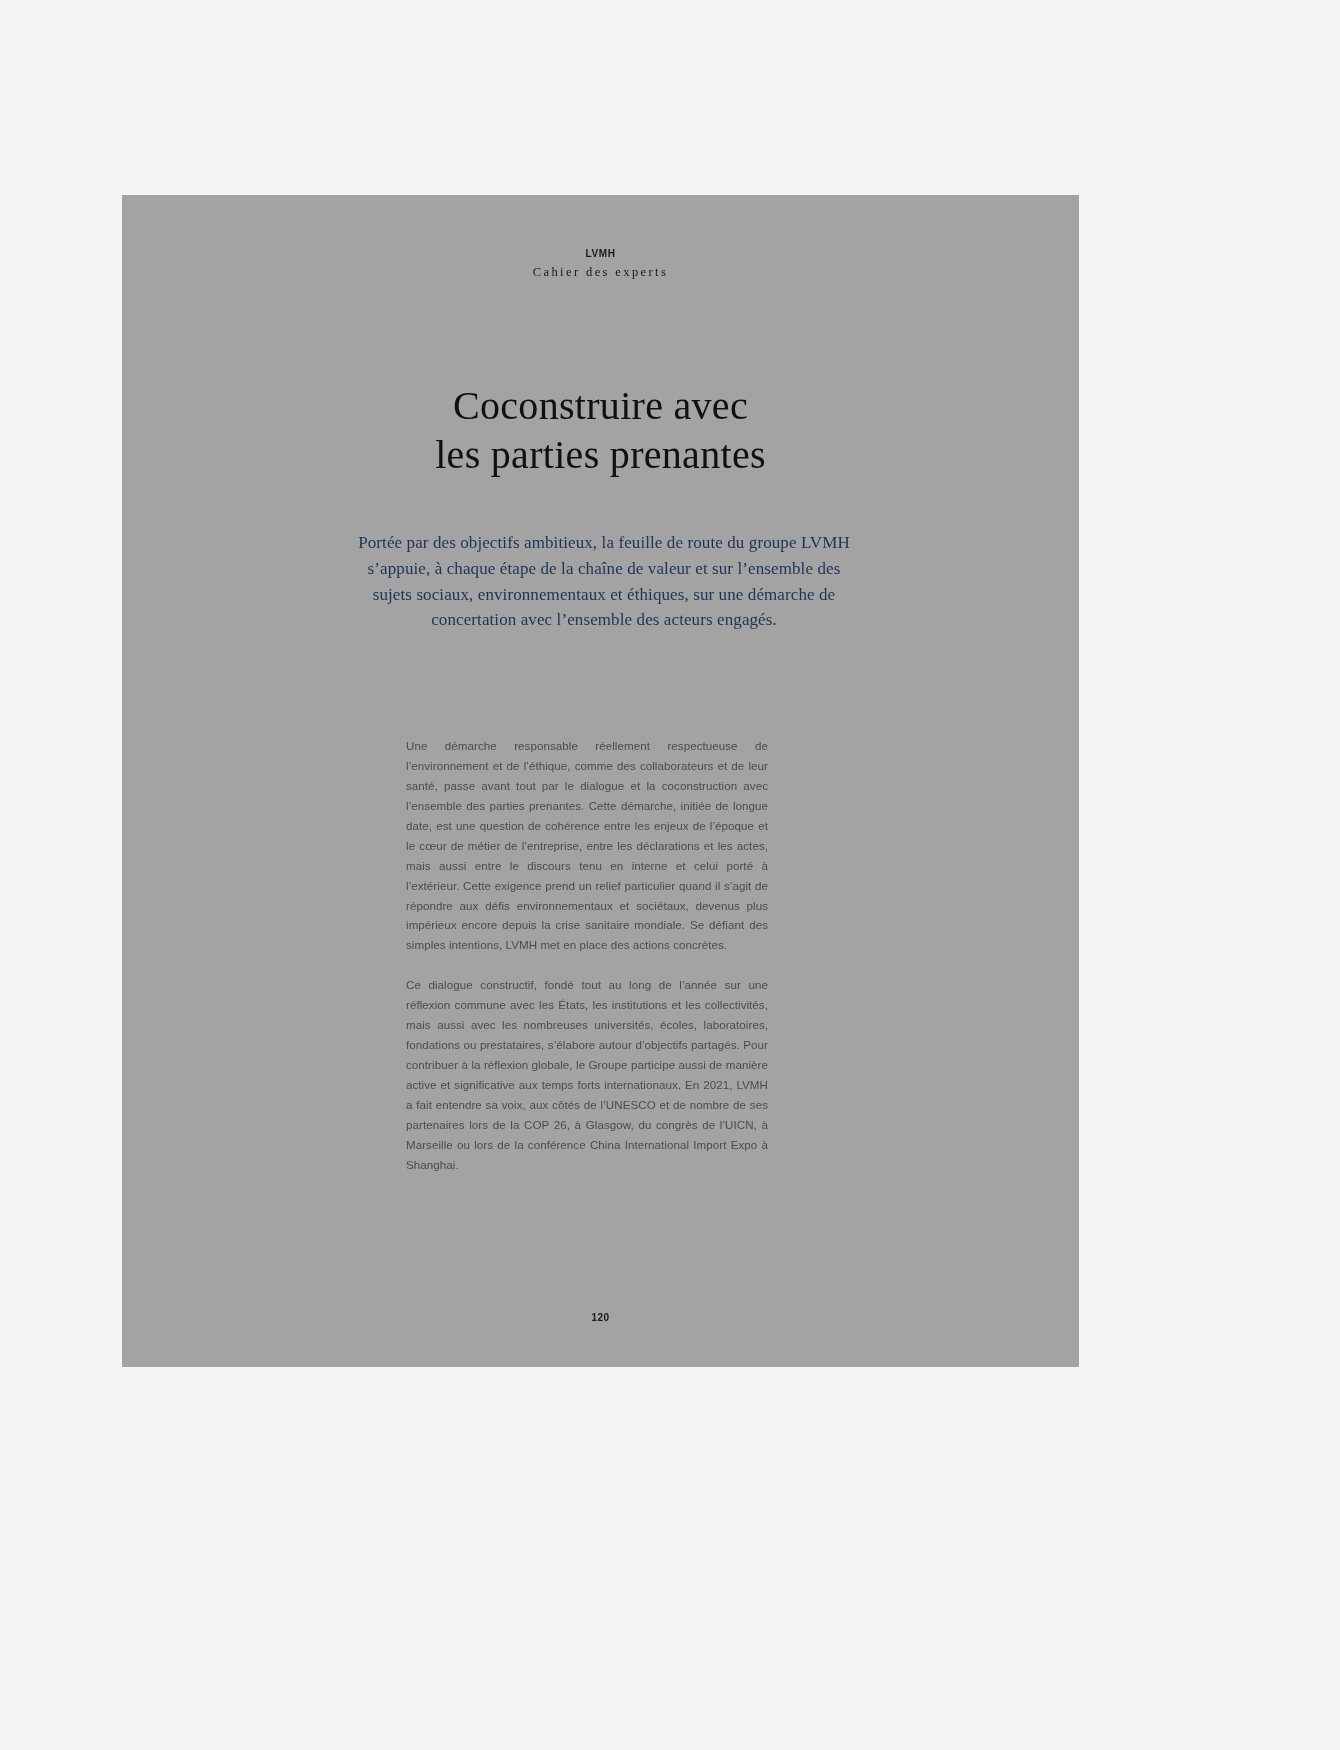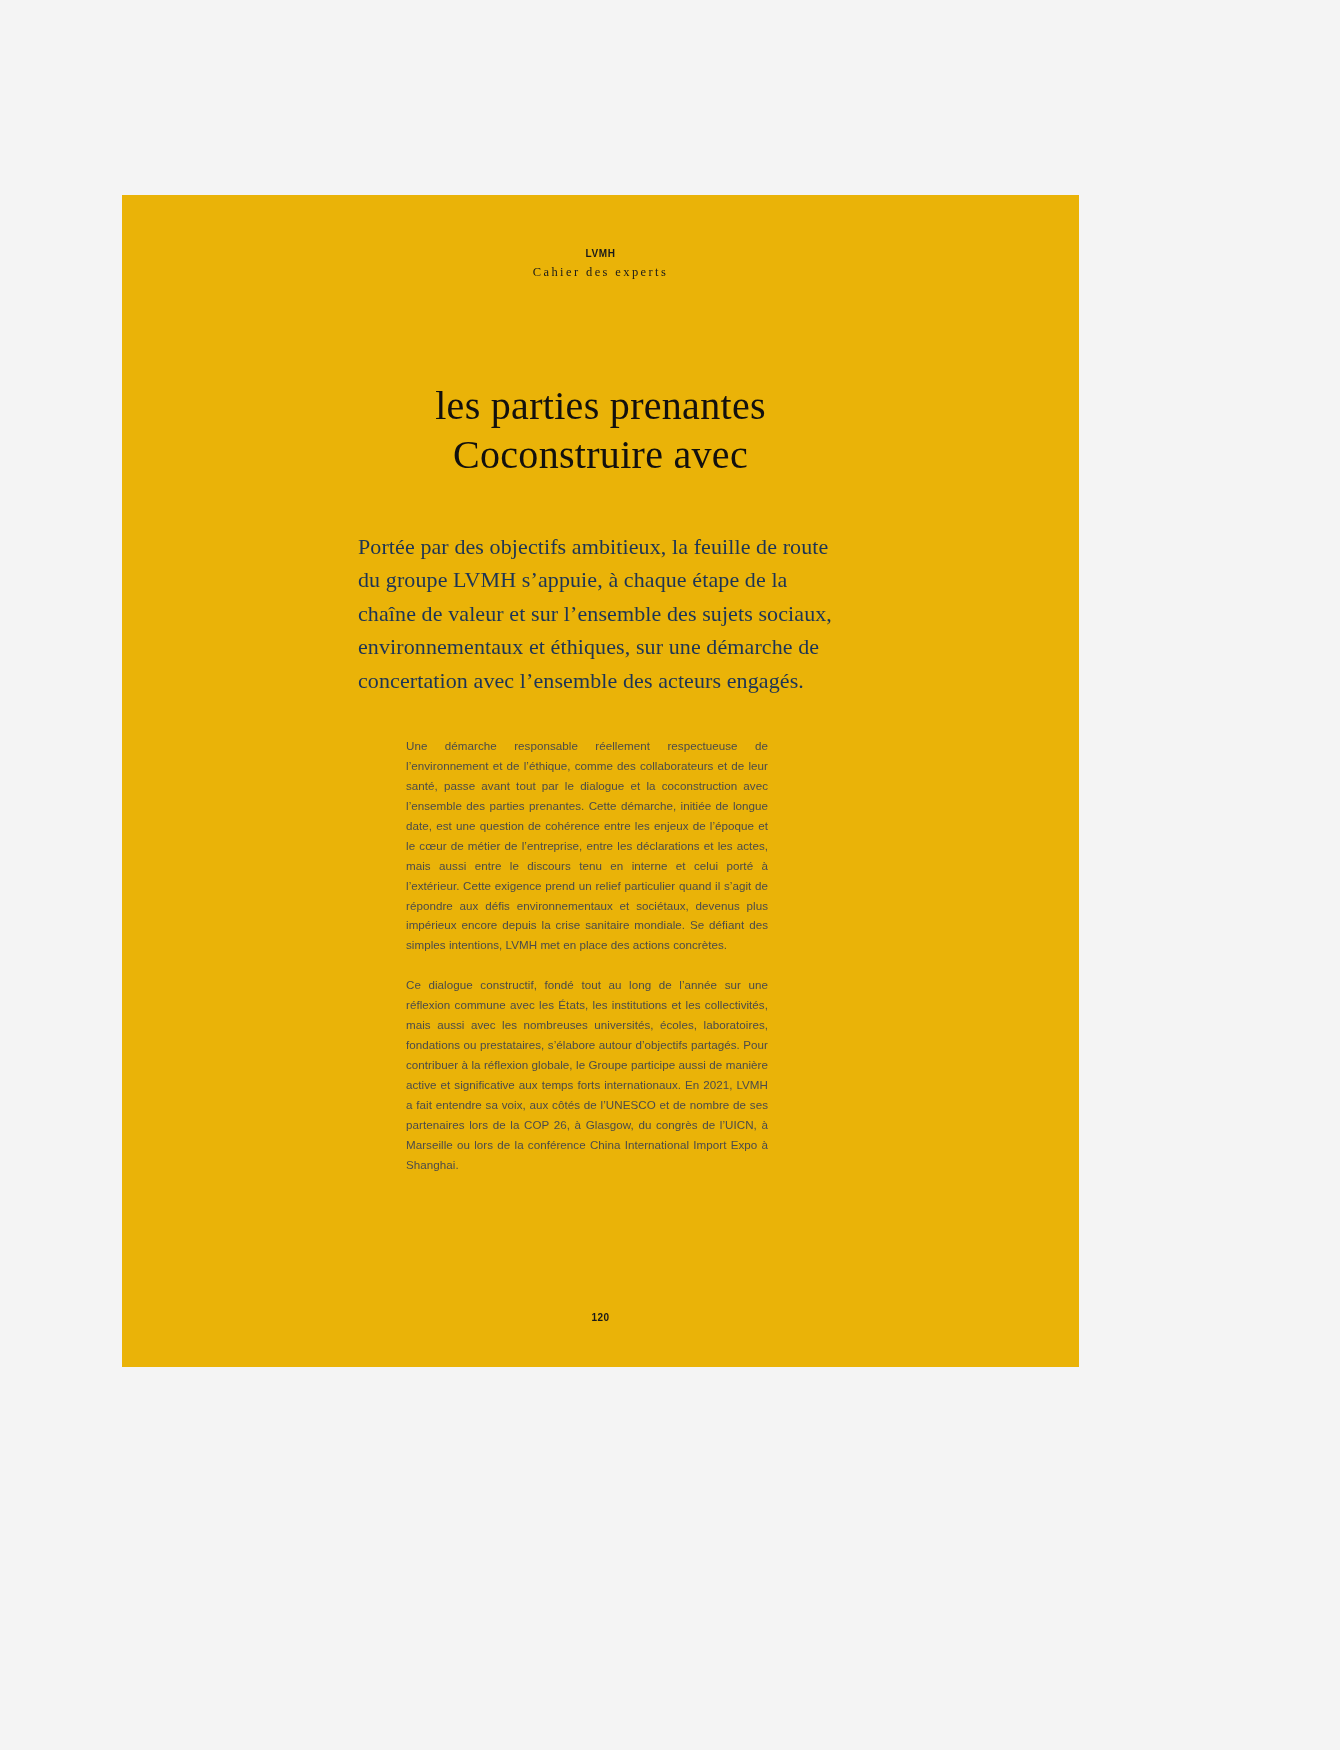--- a/index.html
+++ b/index.html
@@ -13,21 +13,21 @@
     font-family: "Liberation Sans", sans-serif;
     overflow: hidden;
   }
 
   .page-sheet {
     position: absolute;
     left: 122px;
     top: 195px;
     width: 957px;
     height: 1172px;
-    background: #eab308;
+    background: #a3a3a3;
   }
 
   
   .running-head {
     position: absolute;
     left: 0;
     top: 52px;
     width: 100%;
     text-align: center;
   }
@@ -65,23 +65,23 @@
   .page-title .tl {
     display: block;
   }
 
   
   .standfirst {
     position: absolute;
     left: 236px;
     top: 335px;
     width: 492px;
-    text-align: left;
+    text-align: center;
     font-family: "Liberation Serif", serif;
-    font-size: 22px;
+    font-size: 17px;
     line-height: 1.52;
     color: #1c3456;
     letter-spacing: 0.1px;
   }
 
   
   .body-column {
     position: absolute;
     left: 284px;
     top: 505px;
@@ -120,22 +120,22 @@
 <body>
 
 <div class="page-sheet">
 
   <div class="running-head">
     <div class="rh-brand">LVMH</div>
     <div class="rh-sub">Cahier des experts</div>
   </div>
 
   <h1 class="page-title">
+    <span class="tl">Coconstruire avec</span>
     <span class="tl">les parties prenantes</span>
-    <span class="tl">Coconstruire avec</span>
   </h1>
 
   <div class="standfirst">Portée par des objectifs ambitieux, la feuille de route du groupe LVMH s’appuie, à chaque étape de la chaîne de valeur et sur l’ensemble des sujets sociaux, environnementaux et éthiques, sur une démarche de concertation avec l’ensemble des acteurs engagés.</div>
 
   <div class="body-column">
     <p class="body-par">Une démarche responsable réellement respectueuse de l’environnement et de l’éthique, comme des collaborateurs et de leur santé, passe avant tout par le dialogue et la coconstruction avec l’ensemble des parties prenantes. Cette démarche, initiée de longue date, est une question de cohérence entre les enjeux de l’époque et le cœur de métier de l’entreprise, entre les déclarations et les actes, mais aussi entre le discours tenu en interne et celui porté à l’extérieur. Cette exigence prend un relief particulier quand il s’agit de répondre aux défis environnementaux et sociétaux, devenus plus impérieux encore depuis la crise sanitaire mondiale. Se défiant des simples intentions, LVMH met en place des actions concrètes.</p>
     <p class="body-par">Ce dialogue constructif, fondé tout au long de l’année sur une réflexion commune avec les États, les institutions et les collectivités, mais aussi avec les nombreuses universités, écoles, laboratoires, fondations ou prestataires, s’élabore autour d’objectifs partagés. Pour contribuer à la réflexion globale, le Groupe participe aussi de manière active et significative aux temps forts internationaux. En 2021, LVMH a fait entendre sa voix, aux côtés de l’UNESCO et de nombre de ses partenaires lors de la COP 26, à Glasgow, du congrès de l’UICN, à Marseille ou lors de la conférence China International Import Expo à Shanghai.</p>
   </div>
 
   <div class="folio">120</div>

